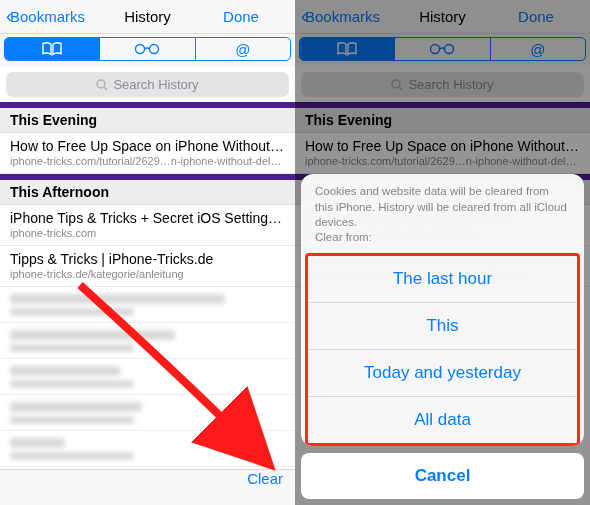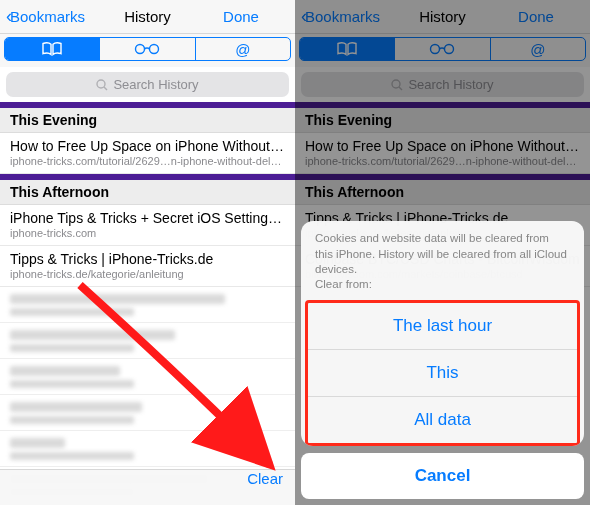--- a/index.html
+++ b/index.html
@@ -352,18 +352,19 @@
 
   <div class="dim"></div>
 
   <div class="sheet">
     <div class="sheet-group">
       <div class="sheet-msg">Cookies and website data will be cleared from this iPhone. History will be cleared from all iCloud devices.</div>
       <div class="sheet-sub">Clear from:</div>
       <div class="highlight">
         <div class="sheet-opt" style="border-top:none">The last hour</div>
         <div class="sheet-opt">This</div>
+        <div class="sheet-opt">Today and yesterday</div>
         <div class="sheet-opt">All data</div>
       </div>
     </div>
     <div class="sheet-cancel">Cancel</div>
   </div>
 </div>
 
 </body></html>

